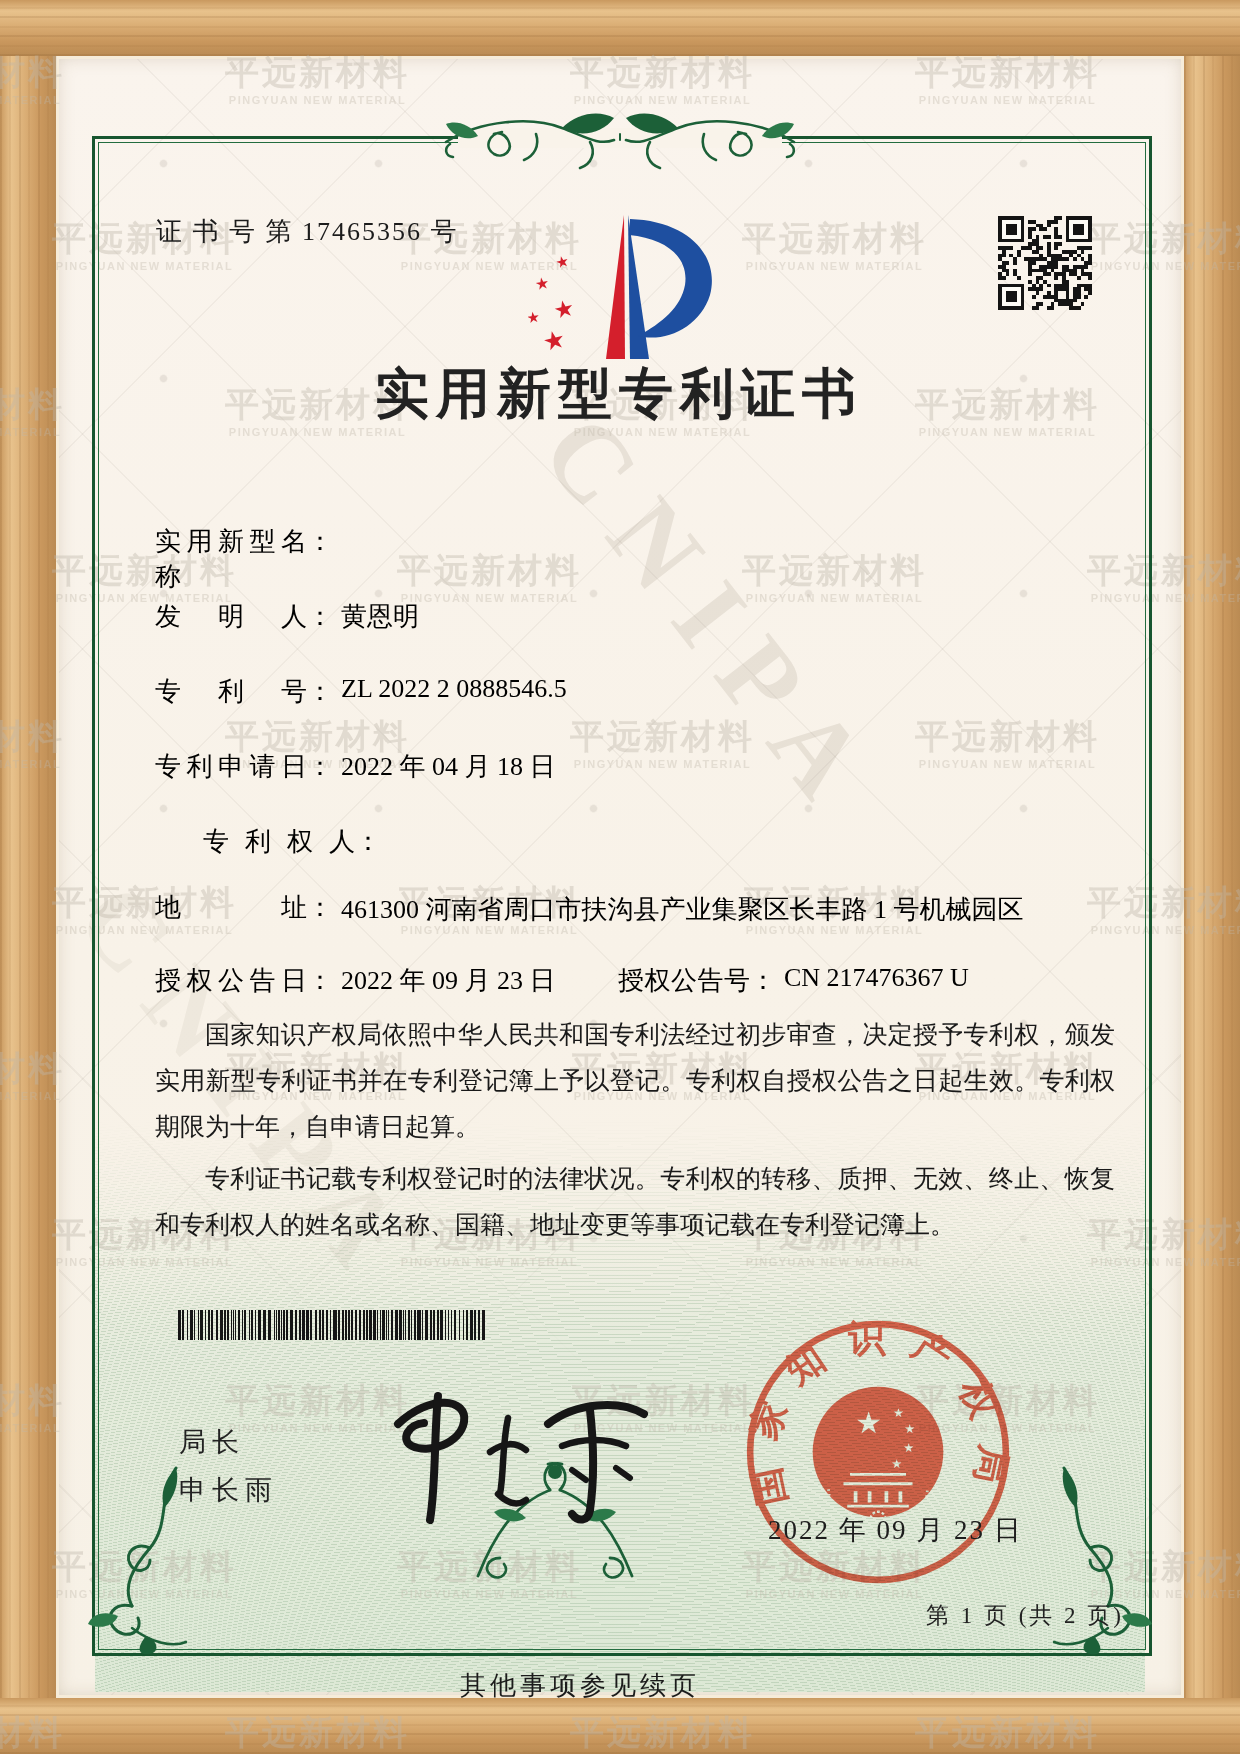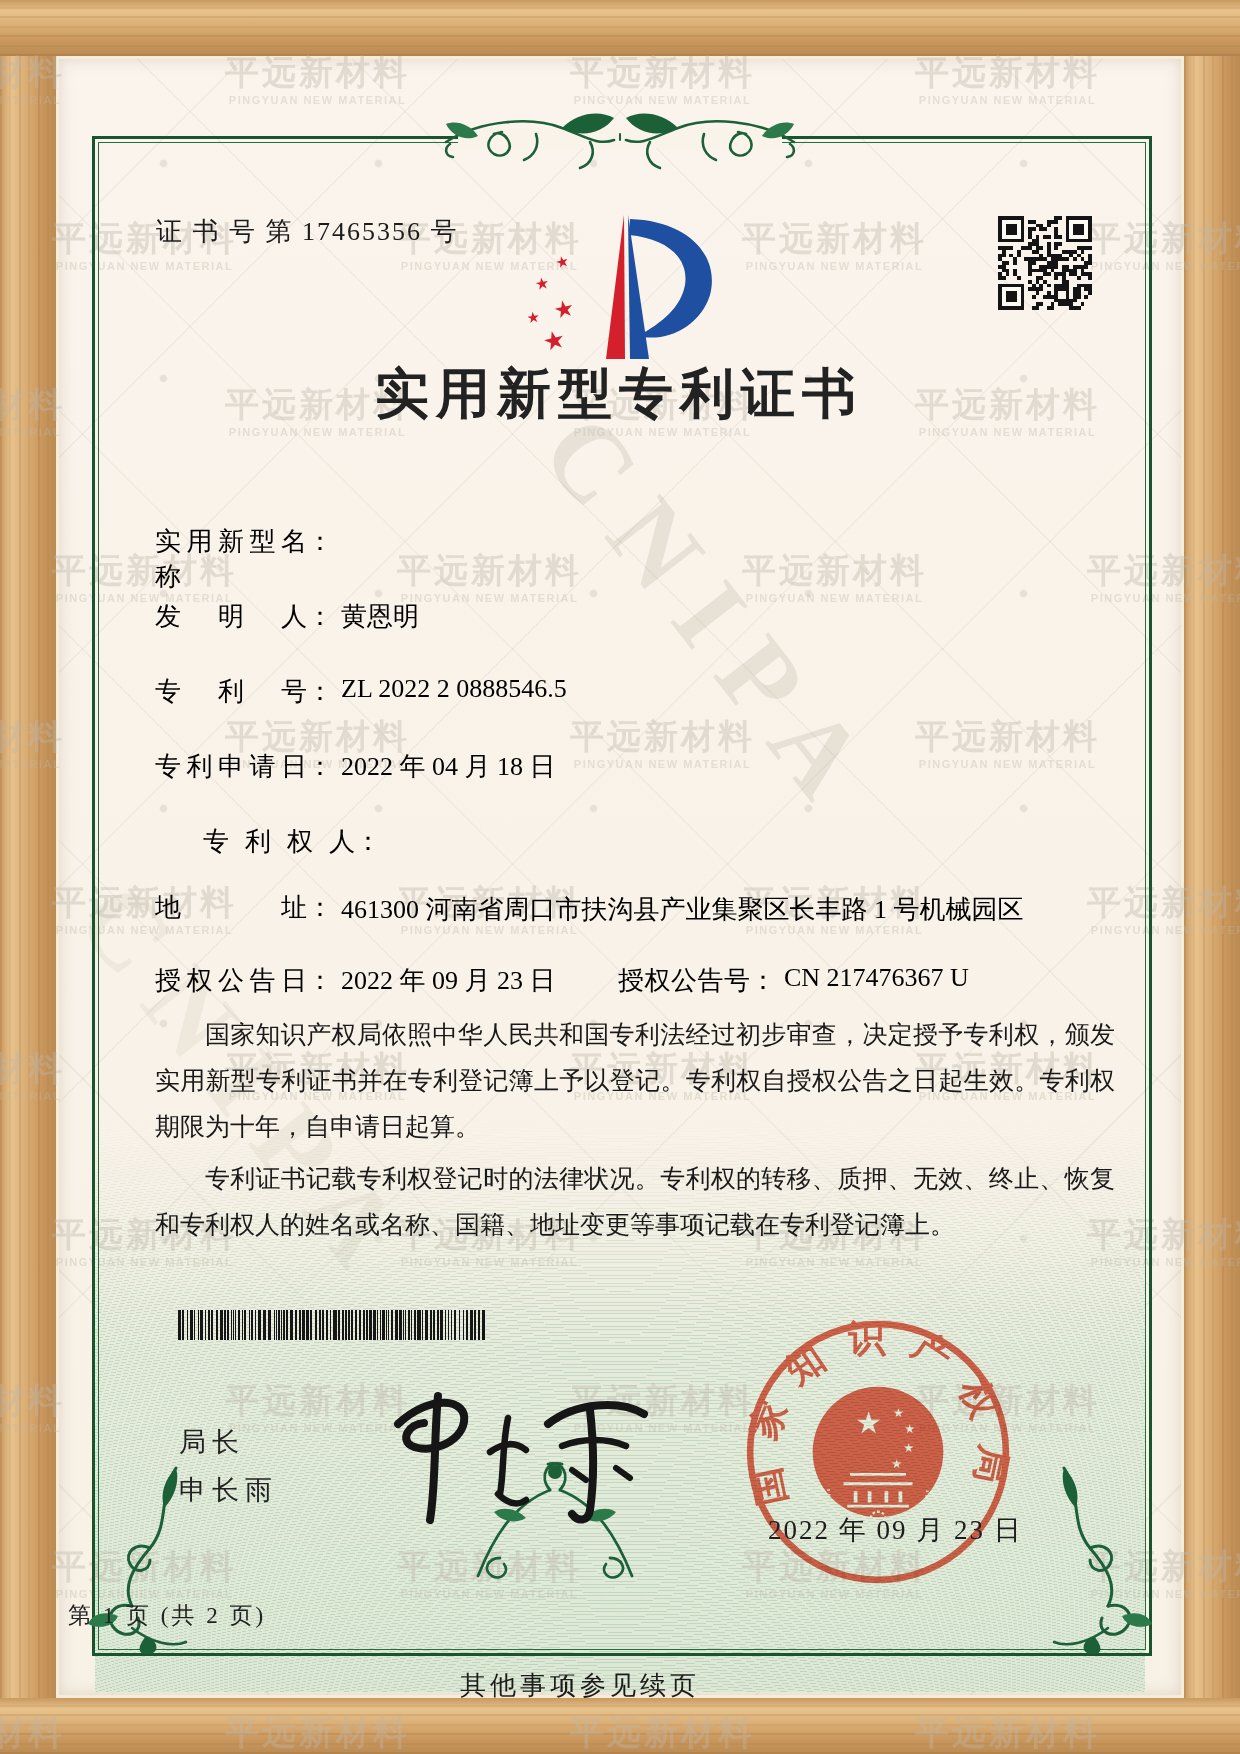--- a/index.html
+++ b/index.html
@@ -79,21 +79,21 @@
   .para-block{left:155px;top:1012px;width:960px;z-index:5;font-size:25px;line-height:46px;
               color:#191919;text-align:justify;}
   .para-block p{margin:0 0 6px 0;text-indent:2em;}
   #barcode{left:178px;top:1310px;width:316px;height:30px;z-index:5;font-size:0;}
   #barcode i{display:inline-block;height:30px;background:#151515;}
   #director-title{left:179px;top:1424px;font-size:27px;letter-spacing:6px;color:#222;}
   #director-name{left:179px;top:1472px;font-size:27px;letter-spacing:6px;color:#222;}
   #signature{left:372px;top:1388px;width:290px;height:138px;z-index:5;}
   #seal{left:738px;top:1312px;width:280px;height:280px;z-index:5;opacity:.9;mix-blend-mode:multiply;}
   #seal-date{left:768px;top:1512px;font-size:27px;letter-spacing:2px;z-index:6;color:#1d1d1d;}
-  #page-footer{left:68px;top:1600px;width:1056px;text-align:left;font-size:23px;letter-spacing:3px;color:#222;z-index:5;}
+  #page-footer{left:68px;top:1600px;width:1056px;text-align:right;font-size:23px;letter-spacing:3px;color:#222;z-index:5;}
   #cont-note{left:52px;top:1668px;width:1056px;text-align:center;font-size:26px;letter-spacing:4px;color:#1b1b1b;z-index:5;}
 </style>
 </head>
 <body>
 
 <div id="wood-top" class="wood"></div>
 <div id="wood-bottom" class="wood"></div>
 <div id="wood-left" class="wood side"></div>
 <div id="wood-right" class="wood side"></div>
 

